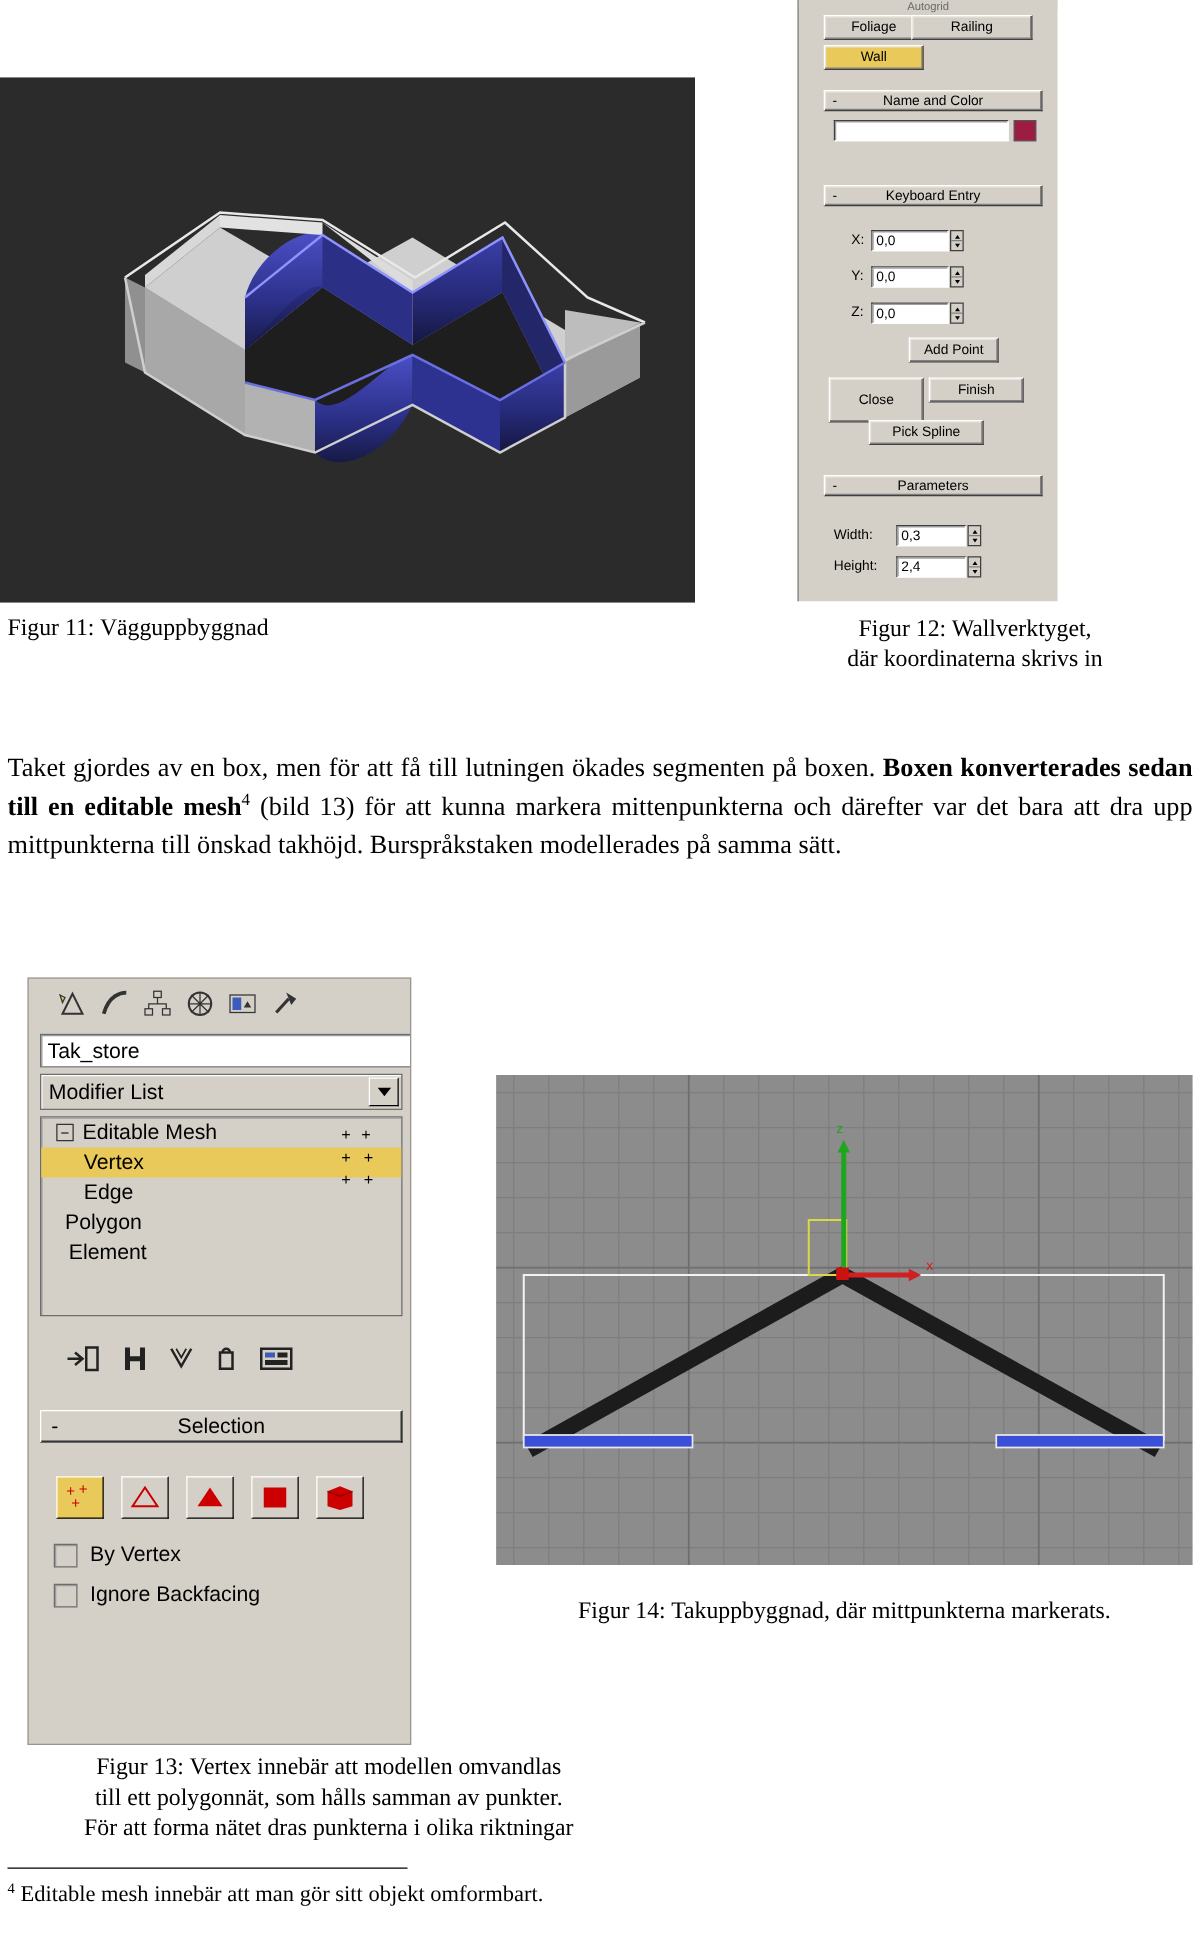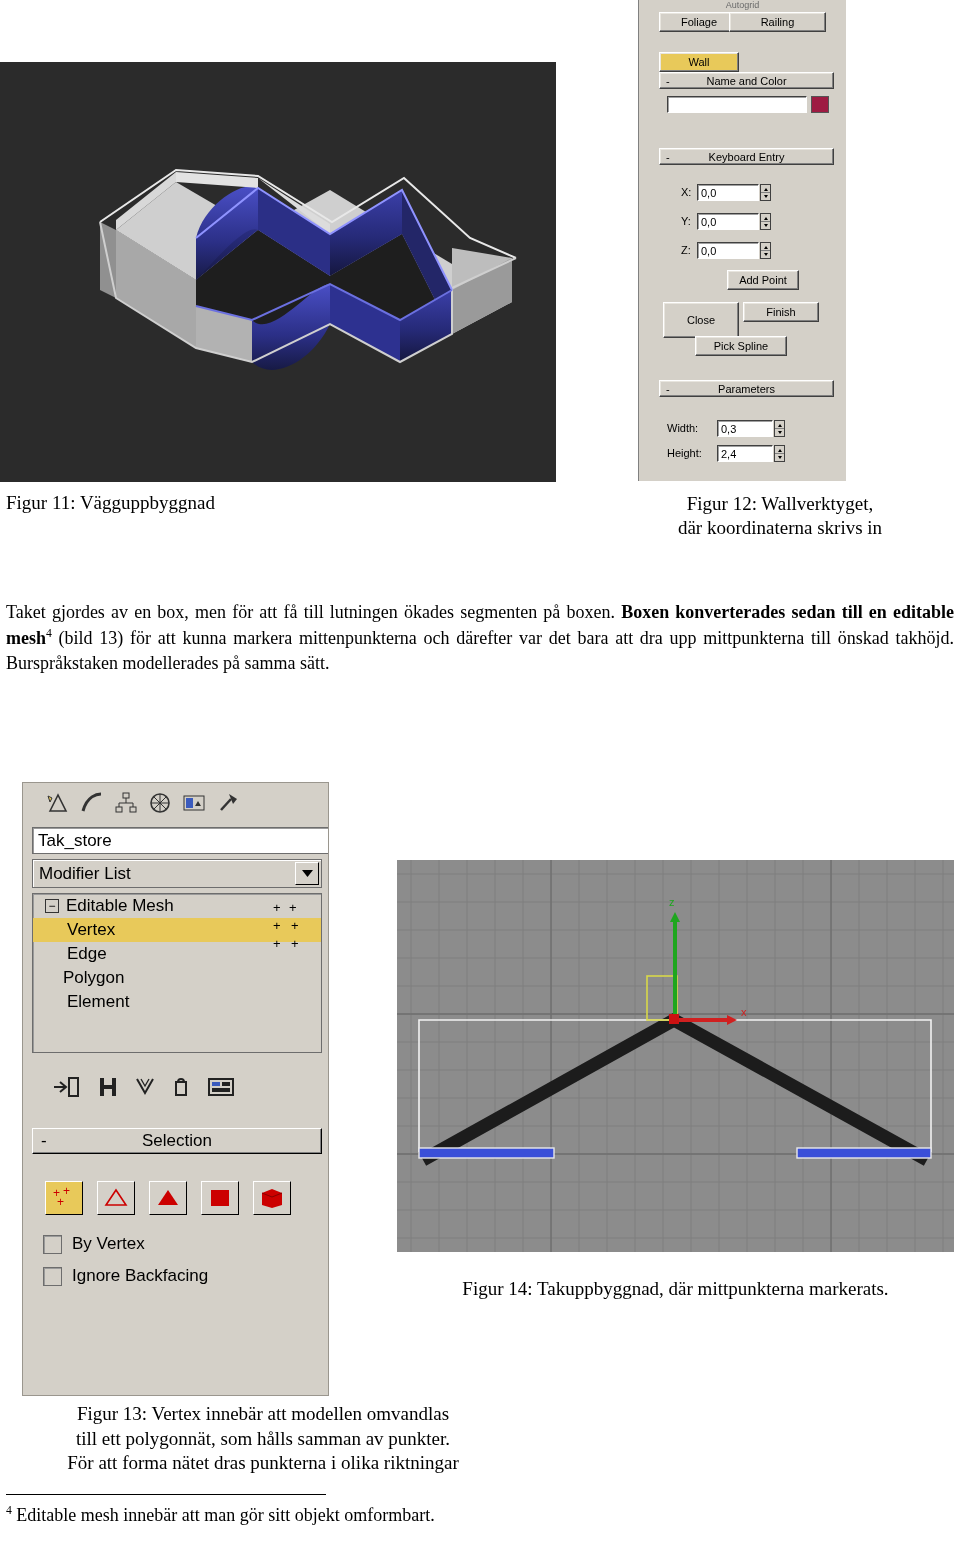--- a/index.html
+++ b/index.html
@@ -59,21 +59,20 @@
     border-right-color: #404040; border-bottom-color: #404040;
     box-shadow: inset -1px -1px 0 #808080, inset 1px 1px 0 #e8e5de;
     text-align: right;
     font-size: 11px;
     line-height: 1;
     display: flex; align-items: center; justify-content: center;
     cursor: default;
   }
   .btn3d.active {
     background: #e8c95a;
-    margin-top: 16px;
   }
   .rollup {
     border: 1px solid #000;
     border-top-color: #ffffff; border-left-color: #ffffff;
     border-right-color: #404040; border-bottom-color: #404040;
     box-shadow: inset -1px -1px 0 #808080, inset 1px 1px 0 #e8e5de;
     background: #d4d0c8;
     height: 17px;
     display: flex; align-items: center;
     font-size: 11px;
@@ -126,21 +125,21 @@
   }
   .cap11 { position: absolute; left: 6px; top: 492px; }
   .cap12 { position: absolute; left: 600px; top: 492px; width: 360px; text-align: center; line-height: 1.25; }
 
   
   .para {
     position: absolute;
     left: 6px;
     top: 600px;
     width: 948px;
-    font-size: 18px;
+    font-size: 21px;
     line-height: 1.42;
     text-align: justify;
   }
   .para b { font-weight: bold; }
   sup { font-size: 0.65em; vertical-align: super; }
 
   
   .modpanel {
     position: absolute;
     left: 22px;
@@ -450,24 +449,24 @@
     <div class="stackline">
       <span style="display:inline-block;width:14px;height:14px;border:1px solid #333;margin-right:7px;position:relative;text-align:center;line-height:12px;font-size:12px;">−</span>
       <span>Editable Mesh</span>
     </div>
     <div class="stackline sel" style="padding-left:34px;">
       <span>Vertex</span>
     </div>
     <div class="stackline" style="padding-left:34px;">
       <span>Edge</span>
     </div>
-    <div class="stackline" style="padding-left:30px;">
+    <div class="stackline" style="padding-left:19px;">
       <span>Polygon</span>
     </div>
-    <div class="stackline" style="padding-left:34px;">
+    <div class="stackline" style="padding-left:22px;">
       <span>Element</span>
     </div>
 
     <svg style="position:absolute; right:8px; top:6px;" width="42" height="60" viewBox="0 0 42 60">
       <g fill="#000" font-family="Liberation Sans" font-size="13">
         <text x="2" y="12">+</text>
           <text x="18" y="12">+</text>
         <text x="2" y="30">+</text>
           <text x="20" y="30">+</text>
         <text x="2" y="48">+</text>

